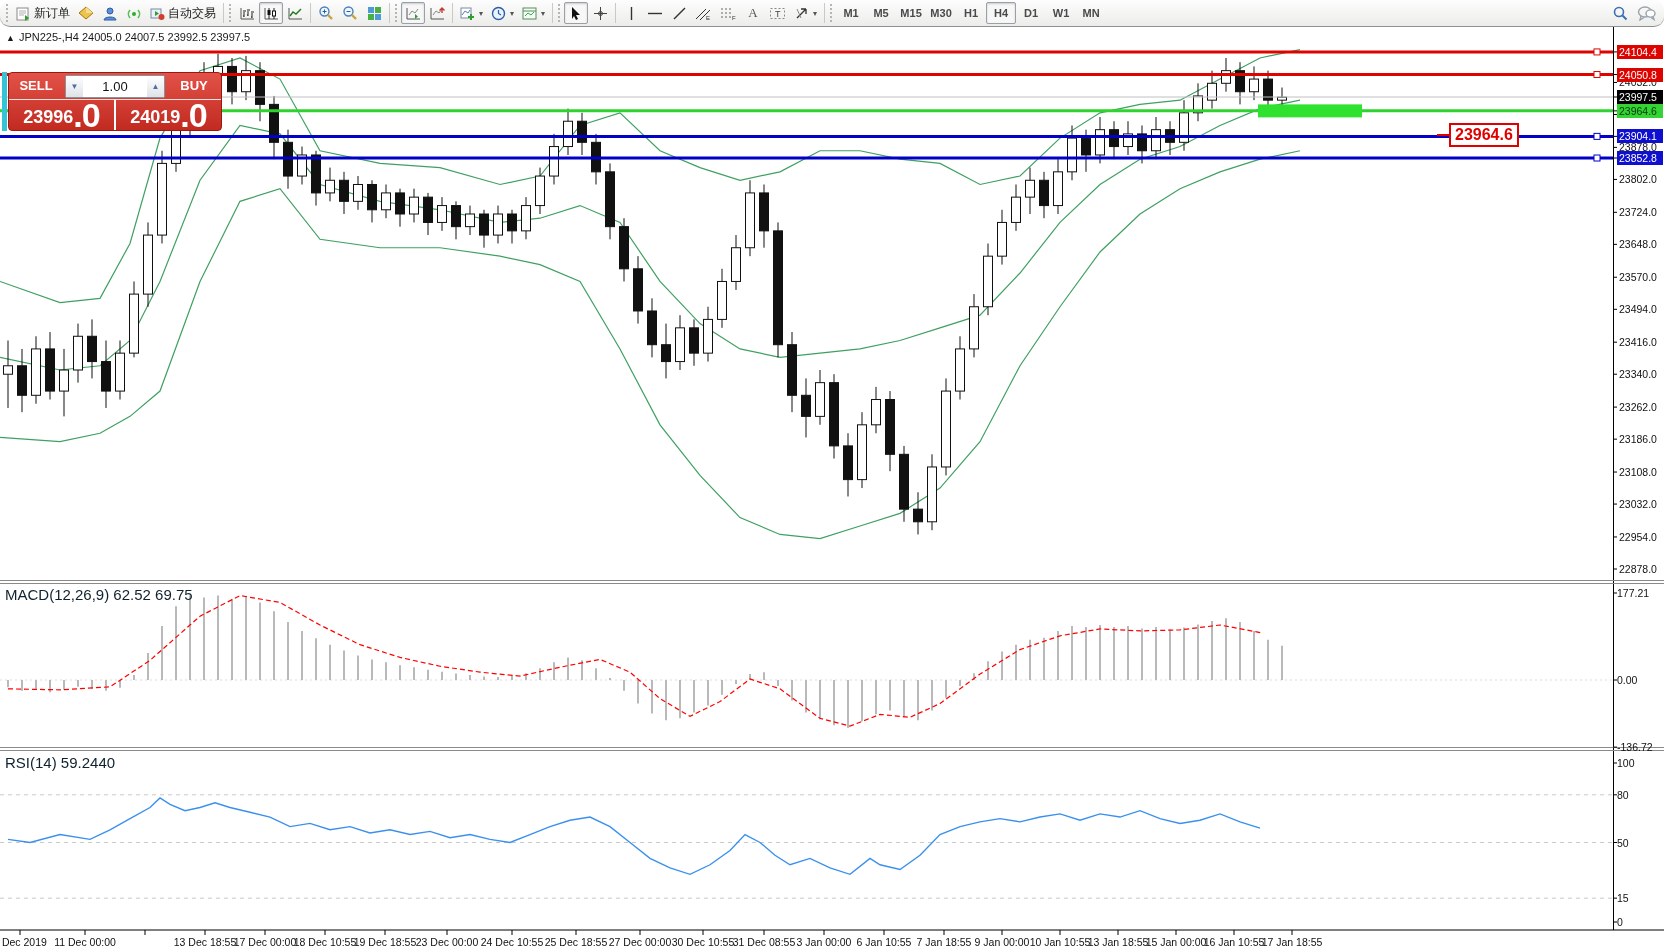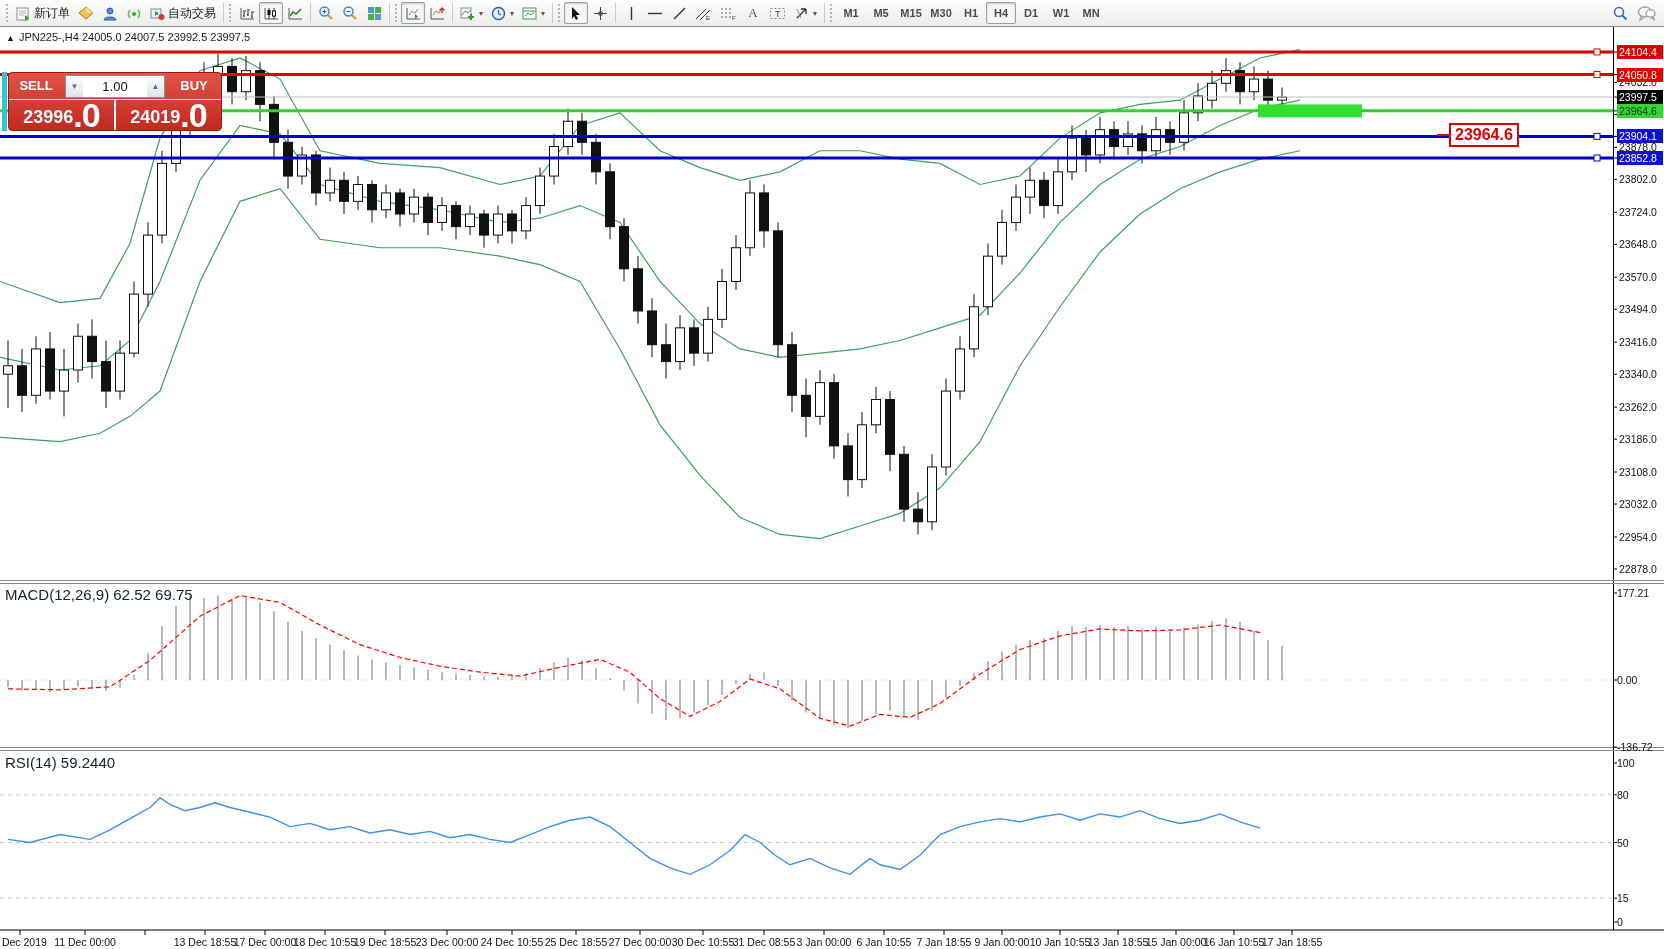--- a/index.html
+++ b/index.html
@@ -1,21 +1,21 @@
 <!DOCTYPE html>
 <html><head>
 <meta charset="utf-8">
 <style>
   * { box-sizing: border-box; margin:0; padding:0; }
   html,body { width:1664px; height:949px; overflow:hidden; background:#fff;
     font-family:"Liberation Sans", sans-serif; }
   
   .toolbar { position:absolute; left:0; top:0; width:1664px; height:27px;
     background:linear-gradient(#fdfdfd,#ececea); border-bottom:1px solid #8f8f8f;
-    display:flex; align-items:center; padding:0 4px; z-index:40; }
+    display:flex; align-items:center; padding:0 4px; z-index:40;border-radius:10px; }
   .tbtn { height:22px; min-width:24px; display:flex; align-items:center; justify-content:center;
     border:1px solid transparent; border-radius:2px; background:transparent; cursor:default;
     font-size:12px; color:#222; gap:3px; padding:0 3px; }
   .tbtn.pressed { border:1px solid #98a0a8; background:#f7f7f7; box-shadow:inset 0 1px 2px rgba(0,0,0,.18); }
   .tf { width:30px; font-size:11px; font-weight:bold; color:#4a4a4a; }
   .sep { width:1px; height:20px; background:#c9c9c9; margin:0 3px; }
   .grip { width:4px; height:18px; border-left:2px dotted #b5b5b5; margin:0 2px; }
   .caret { font-size:8px; color:#555; margin-left:1px; }
   .tb-right { margin-left:auto; display:flex; align-items:center; }
   .cjk { font-size:12px; }

